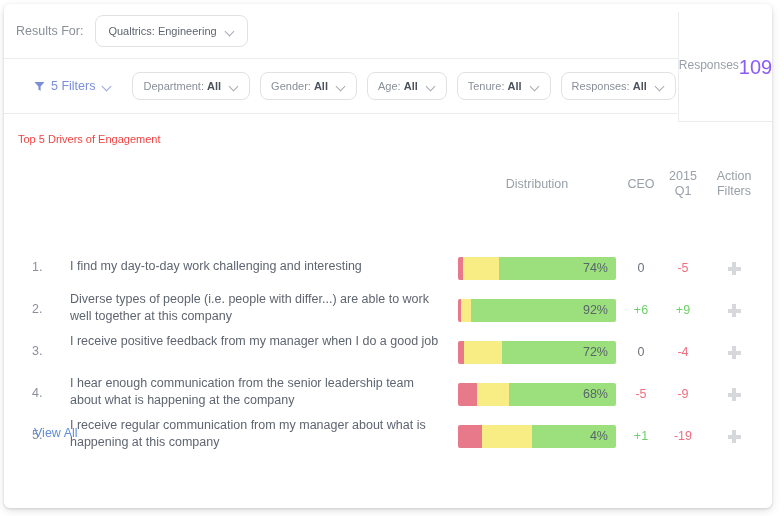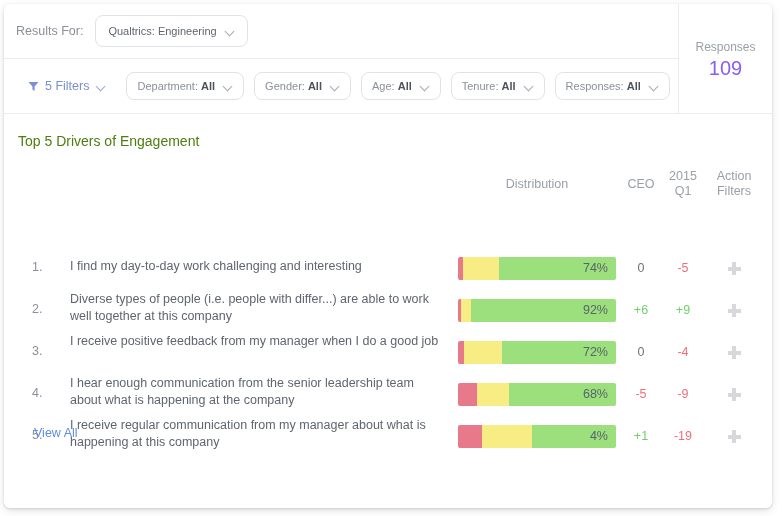--- a/index.html
+++ b/index.html
@@ -88,21 +88,21 @@
   .filters-row {
     position: absolute;
     left: 0;
     top: 55px;
     width: 674px;
     height: 55px;
     border-bottom: 1px solid #ebecef;
     box-sizing: border-box;
     display: flex;
     align-items: center;
-    padding-left: 24px;
+    padding-left: 30px;
     gap: 10px;
   }
   .filters-btn {
     display: inline-flex;
     align-items: center;
     font-size: 12.5px;
     color: #7a8fd8;
     cursor: pointer;
     margin-right: 10px;
     white-space: nowrap;
@@ -125,49 +125,49 @@
     width: 6px; height: 6px;
     border-right: 1.4px solid #9aa6dd;
     border-bottom: 1.4px solid #9aa6dd;
     transform: rotate(45deg);
   }
 
   
   .responses {
     position: absolute;
     left: 674px;
-    top: 0;
+    top: 8px;
     width: 94px;
     height: 110px;
     border-left: 1px solid #ebecef;
     border-bottom: 1px solid #ebecef;
     box-sizing: border-box;
     display: flex;
-    flex-direction: column;
+    flex-direction: row;
     align-items: center;
     justify-content: center;
   }
   .responses-label {
     font-size: 12px;
     color: #9aa0a8;
     margin-bottom: 4px;
   }
   .responses-value {
     font-size: 20px;
     color: #8b5cf6;
     line-height: 1;
   }
 
   
   .section-title {
     position: absolute;
     left: 14px;
     top: 129px;
-    font-size: 14px;
-    color: #4d7c0f;
+    font-size: 11px;
+    color: #ef4444;
   }
 
   
   .table {
     position: absolute;
     left: 0;
     top: 162px;
     width: 768px;
   }
   .thead {

